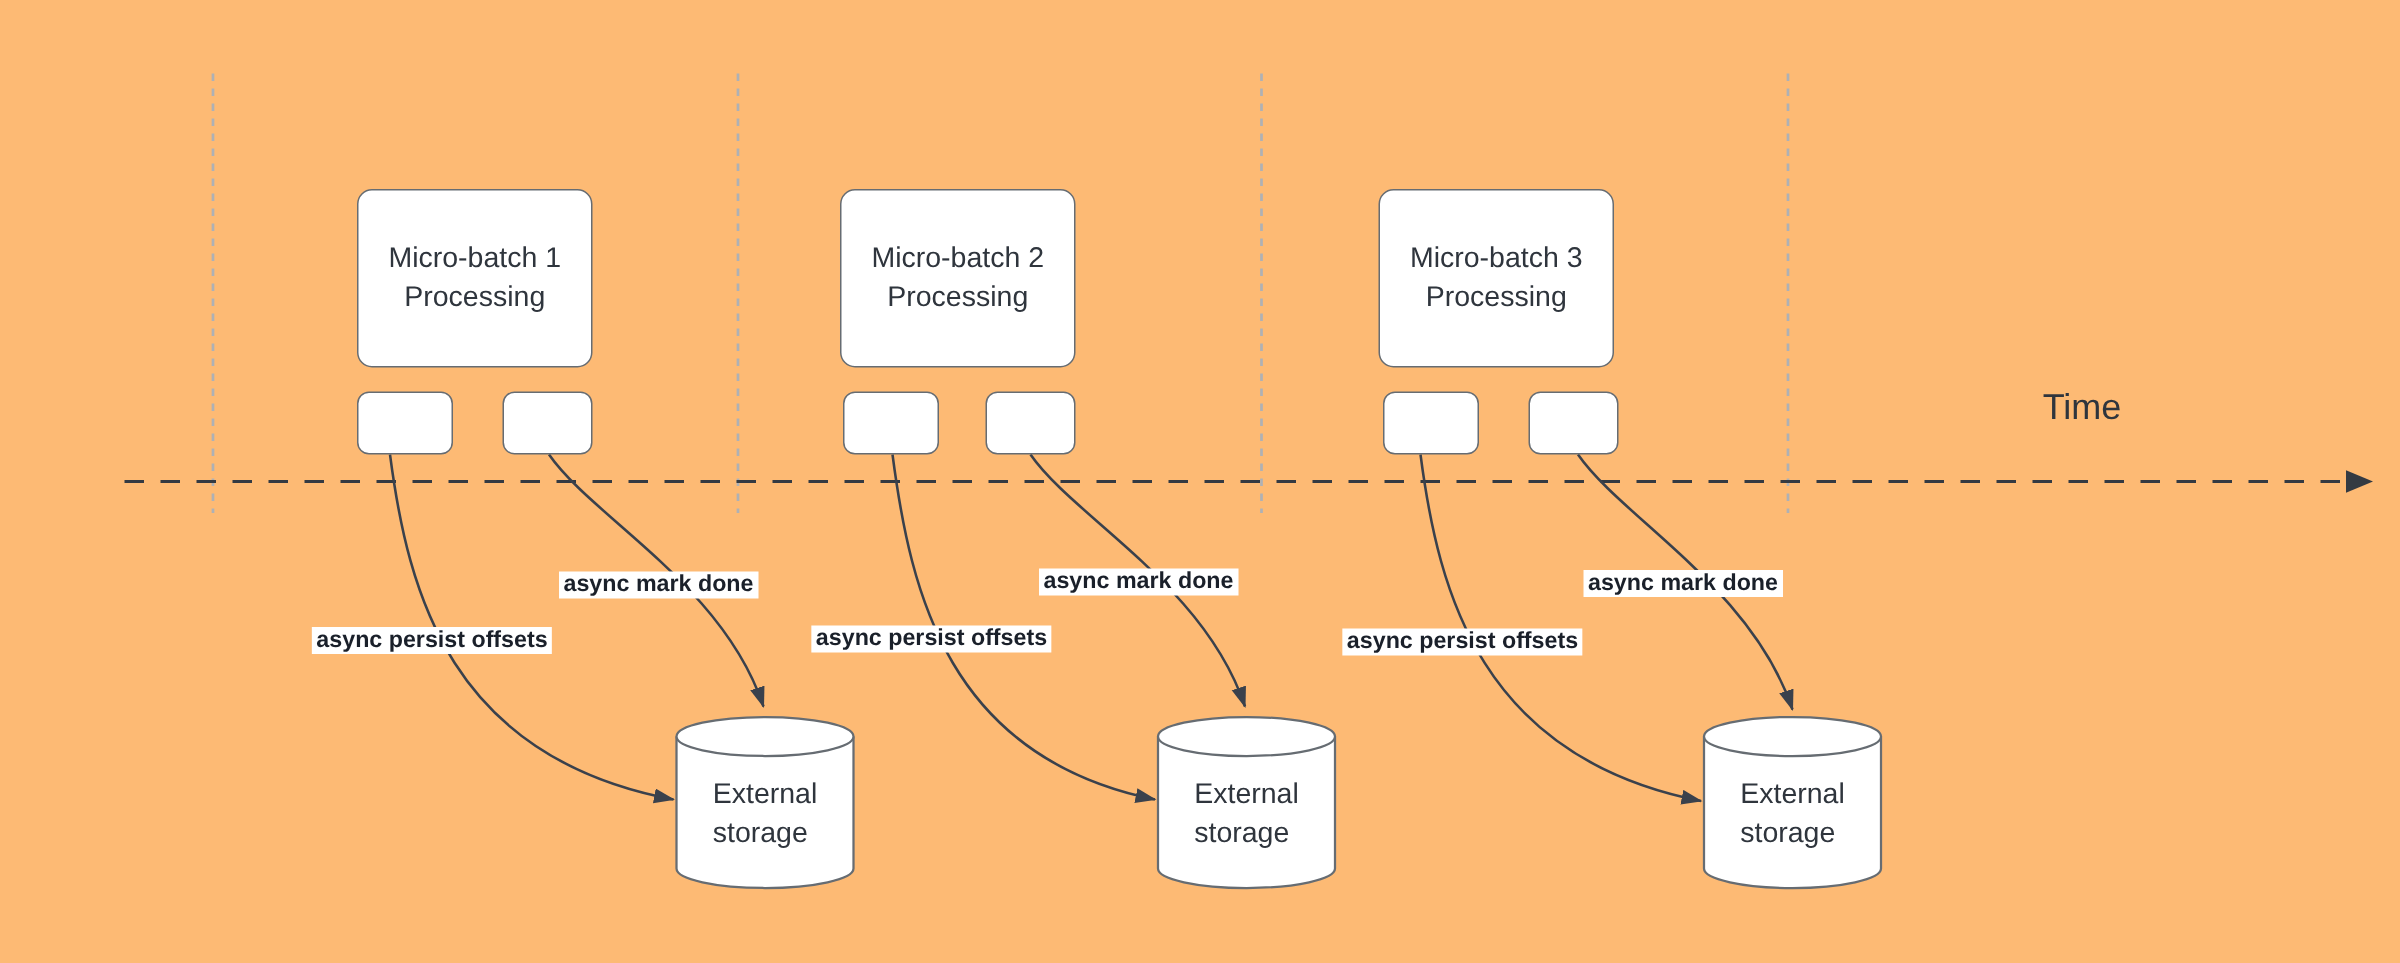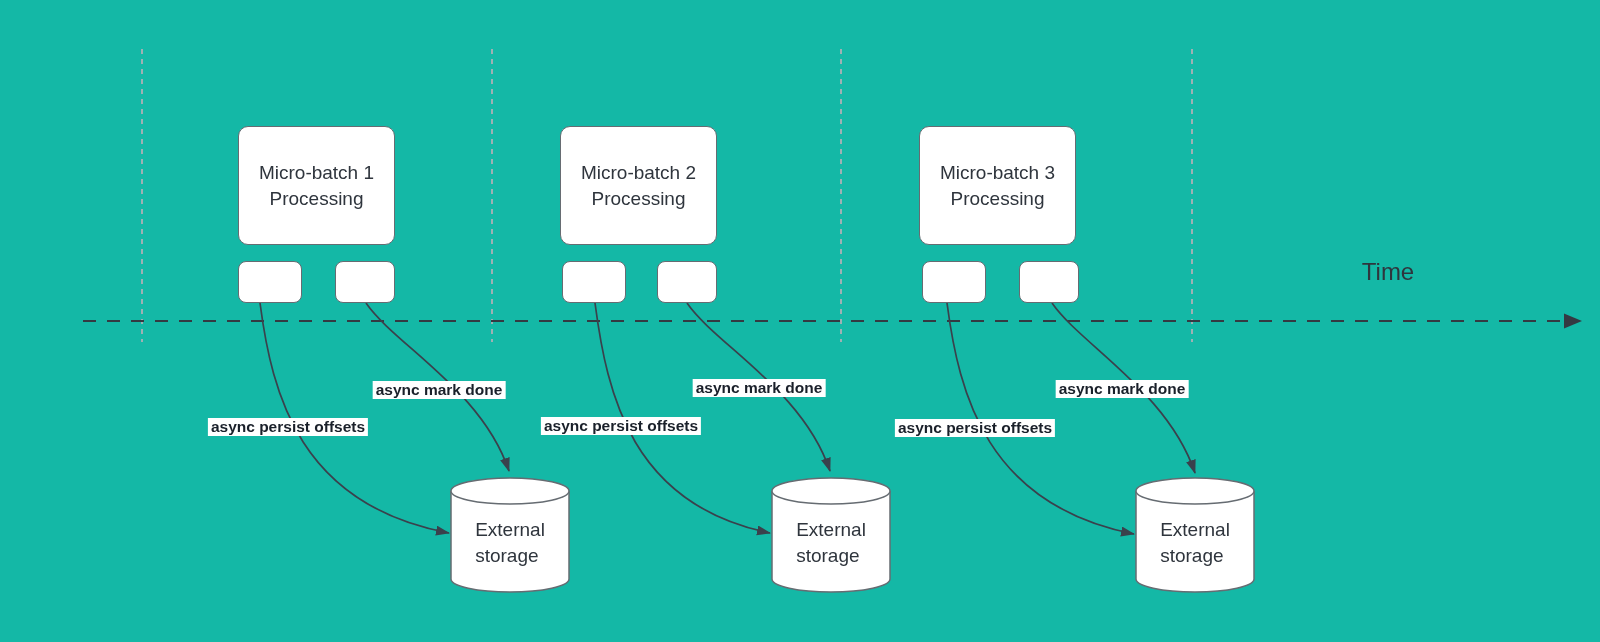--- a/index.html
+++ b/index.html
@@ -1,20 +1,20 @@
 <!DOCTYPE html>
 <html><head>
 <meta charset="utf-8">
 <style>
   html, body { margin: 0; padding: 0; background: #ffffff; }
   .canvas {
     position: relative;
     width: 1600px;
     height: 642px;
-    background: #14b8a6;
+    background: #fdba74;
     font-family: "Liberation Sans", sans-serif;
     overflow: hidden;
   }
   svg.layer { position: absolute; left: 0; top: 0; display: block; }
 
   .node {
     position: absolute;
     width: 157px;
     height: 119px;
     top: 126px;

